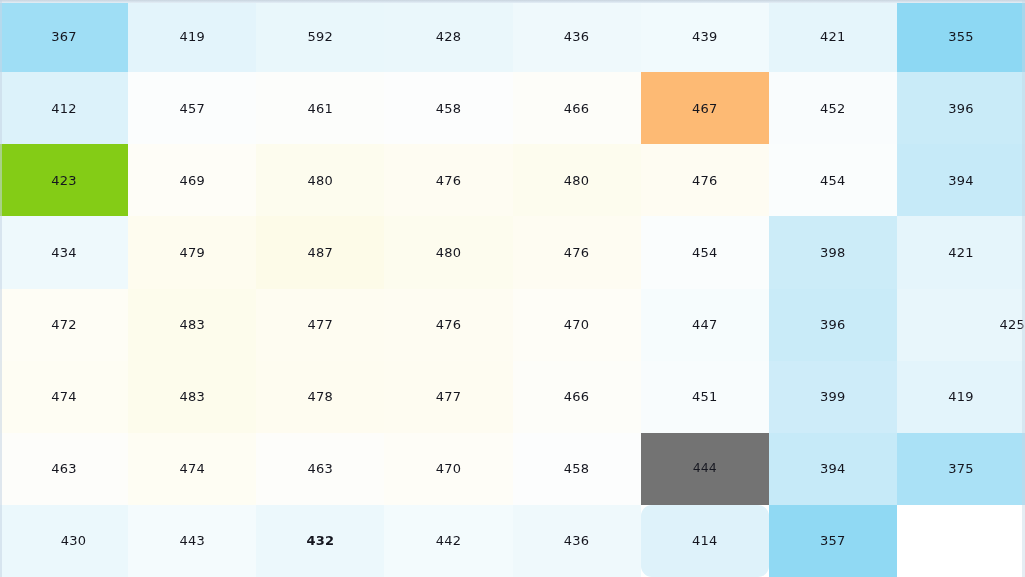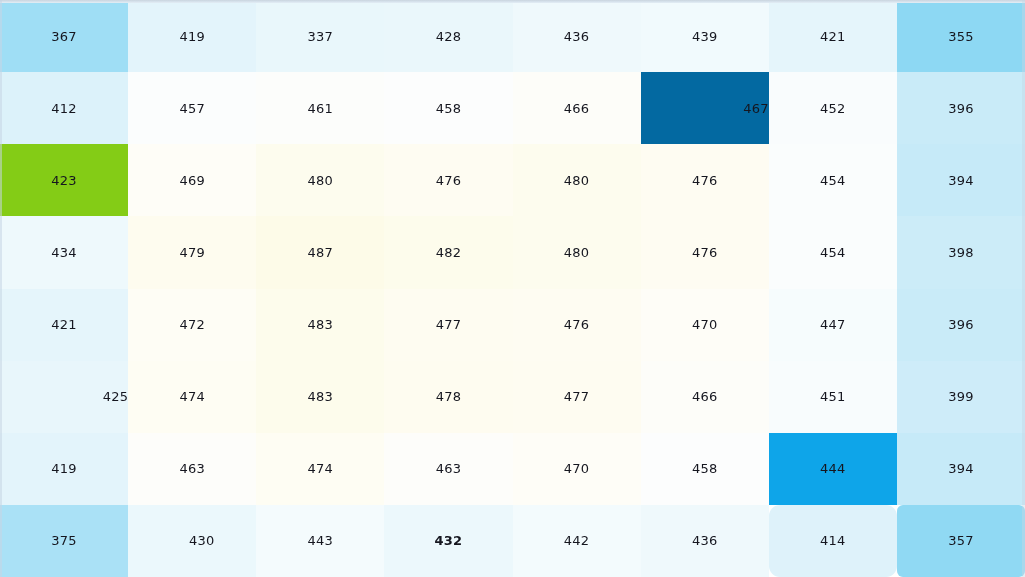--- a/index.html
+++ b/index.html
@@ -83,21 +83,21 @@
   <div id="heatmap-frame-right"></div>
 
   <div id="heatmap-grid">
       <div class="heatmap-cell" style="background: rgb(159, 222, 245);">
         <span class="cell-value">367</span>
       </div>
       <div class="heatmap-cell" style="background: rgb(227, 244, 251);">
         <span class="cell-value">419</span>
       </div>
       <div class="heatmap-cell" style="background: rgb(233, 247, 251);">
-        <span class="cell-value">337</span>
+        <span class="cell-value">592</span>
       </div>
       <div class="heatmap-cell" style="background: rgb(234, 247, 251);">
         <span class="cell-value">428</span>
       </div>
       <div class="heatmap-cell" style="background: rgb(239, 249, 252);">
         <span class="cell-value">436</span>
       </div>
       <div class="heatmap-cell" style="background: rgb(241, 250, 253);">
         <span class="cell-value">439</span>
       </div>
@@ -115,21 +115,21 @@
       </div>
       <div class="heatmap-cell" style="background: rgb(252, 253, 251);">
         <span class="cell-value">461</span>
       </div>
       <div class="heatmap-cell" style="background: rgb(252, 253, 253);">
         <span class="cell-value">458</span>
       </div>
       <div class="heatmap-cell" style="background: rgb(253, 253, 249);">
         <span class="cell-value">466</span>
       </div>
-      <div class="heatmap-cell" style="background: #0369a1; justify-content: flex-end;">
+      <div class="heatmap-cell" style="background: #fdba74;">
         <span class="cell-value">467</span>
       </div>
       <div class="heatmap-cell" style="background: rgb(249, 252, 253);">
         <span class="cell-value">452</span>
       </div>
       <div class="heatmap-cell" style="background: rgb(201, 235, 248);">
         <span class="cell-value">396</span>
       </div>
       <div class="heatmap-cell" style="background: #84cc16;">
         <span class="cell-value">423</span>
@@ -157,23 +157,20 @@
       </div>
       <div class="heatmap-cell" style="background: rgb(238, 249, 252);">
         <span class="cell-value">434</span>
       </div>
       <div class="heatmap-cell" style="background: rgb(254, 252, 239);">
         <span class="cell-value">479</span>
       </div>
       <div class="heatmap-cell" style="background: rgb(253, 251, 232);">
         <span class="cell-value">487</span>
       </div>
-      <div class="heatmap-cell" style="background: rgb(253, 252, 236);">
-        <span class="cell-value">482</span>
-      </div>
       <div class="heatmap-cell" style="background: rgb(253, 252, 238);">
         <span class="cell-value">480</span>
       </div>
       <div class="heatmap-cell" style="background: rgb(254, 252, 242);">
         <span class="cell-value">476</span>
       </div>
       <div class="heatmap-cell" style="background: rgb(250, 253, 253);">
         <span class="cell-value">454</span>
       </div>
       <div class="heatmap-cell" style="background: rgb(204, 236, 248);">
@@ -238,21 +235,21 @@
       </div>
       <div class="heatmap-cell" style="background: rgb(253, 253, 250);">
         <span class="cell-value">463</span>
       </div>
       <div class="heatmap-cell" style="background: rgb(254, 253, 247);">
         <span class="cell-value">470</span>
       </div>
       <div class="heatmap-cell" style="background: rgb(252, 253, 253);">
         <span class="cell-value">458</span>
       </div>
-      <div class="heatmap-cell" style="background: #0ea5e9;">
+      <div class="heatmap-cell" style="background: #737373; font-family: Liberation Mono, monospace;">
         <span class="cell-value">444</span>
       </div>
       <div class="heatmap-cell" style="background: rgb(198, 234, 248);">
         <span class="cell-value">394</span>
       </div>
       <div class="heatmap-cell" style="background: rgb(170, 225, 246);">
         <span class="cell-value">375</span>
       </div>
       <div class="heatmap-cell" style="background: rgb(235, 248, 252); padding-left: 19px;">
         <span class="cell-value">430</span>
@@ -265,18 +262,18 @@
       </div>
       <div class="heatmap-cell" style="background: rgb(243, 251, 253);">
         <span class="cell-value">442</span>
       </div>
       <div class="heatmap-cell" style="background: rgb(239, 249, 252);">
         <span class="cell-value">436</span>
       </div>
       <div class="heatmap-cell" style="background: rgb(222, 242, 250); border-radius: 11px;">
         <span class="cell-value">414</span>
       </div>
-      <div class="heatmap-cell" style="background: rgb(144, 217, 243); border-radius: 6px;">
+      <div class="heatmap-cell" style="background: rgb(144, 217, 243);">
         <span class="cell-value">357</span>
       </div>
     </div>
 
 </div>
 
 </body></html>

